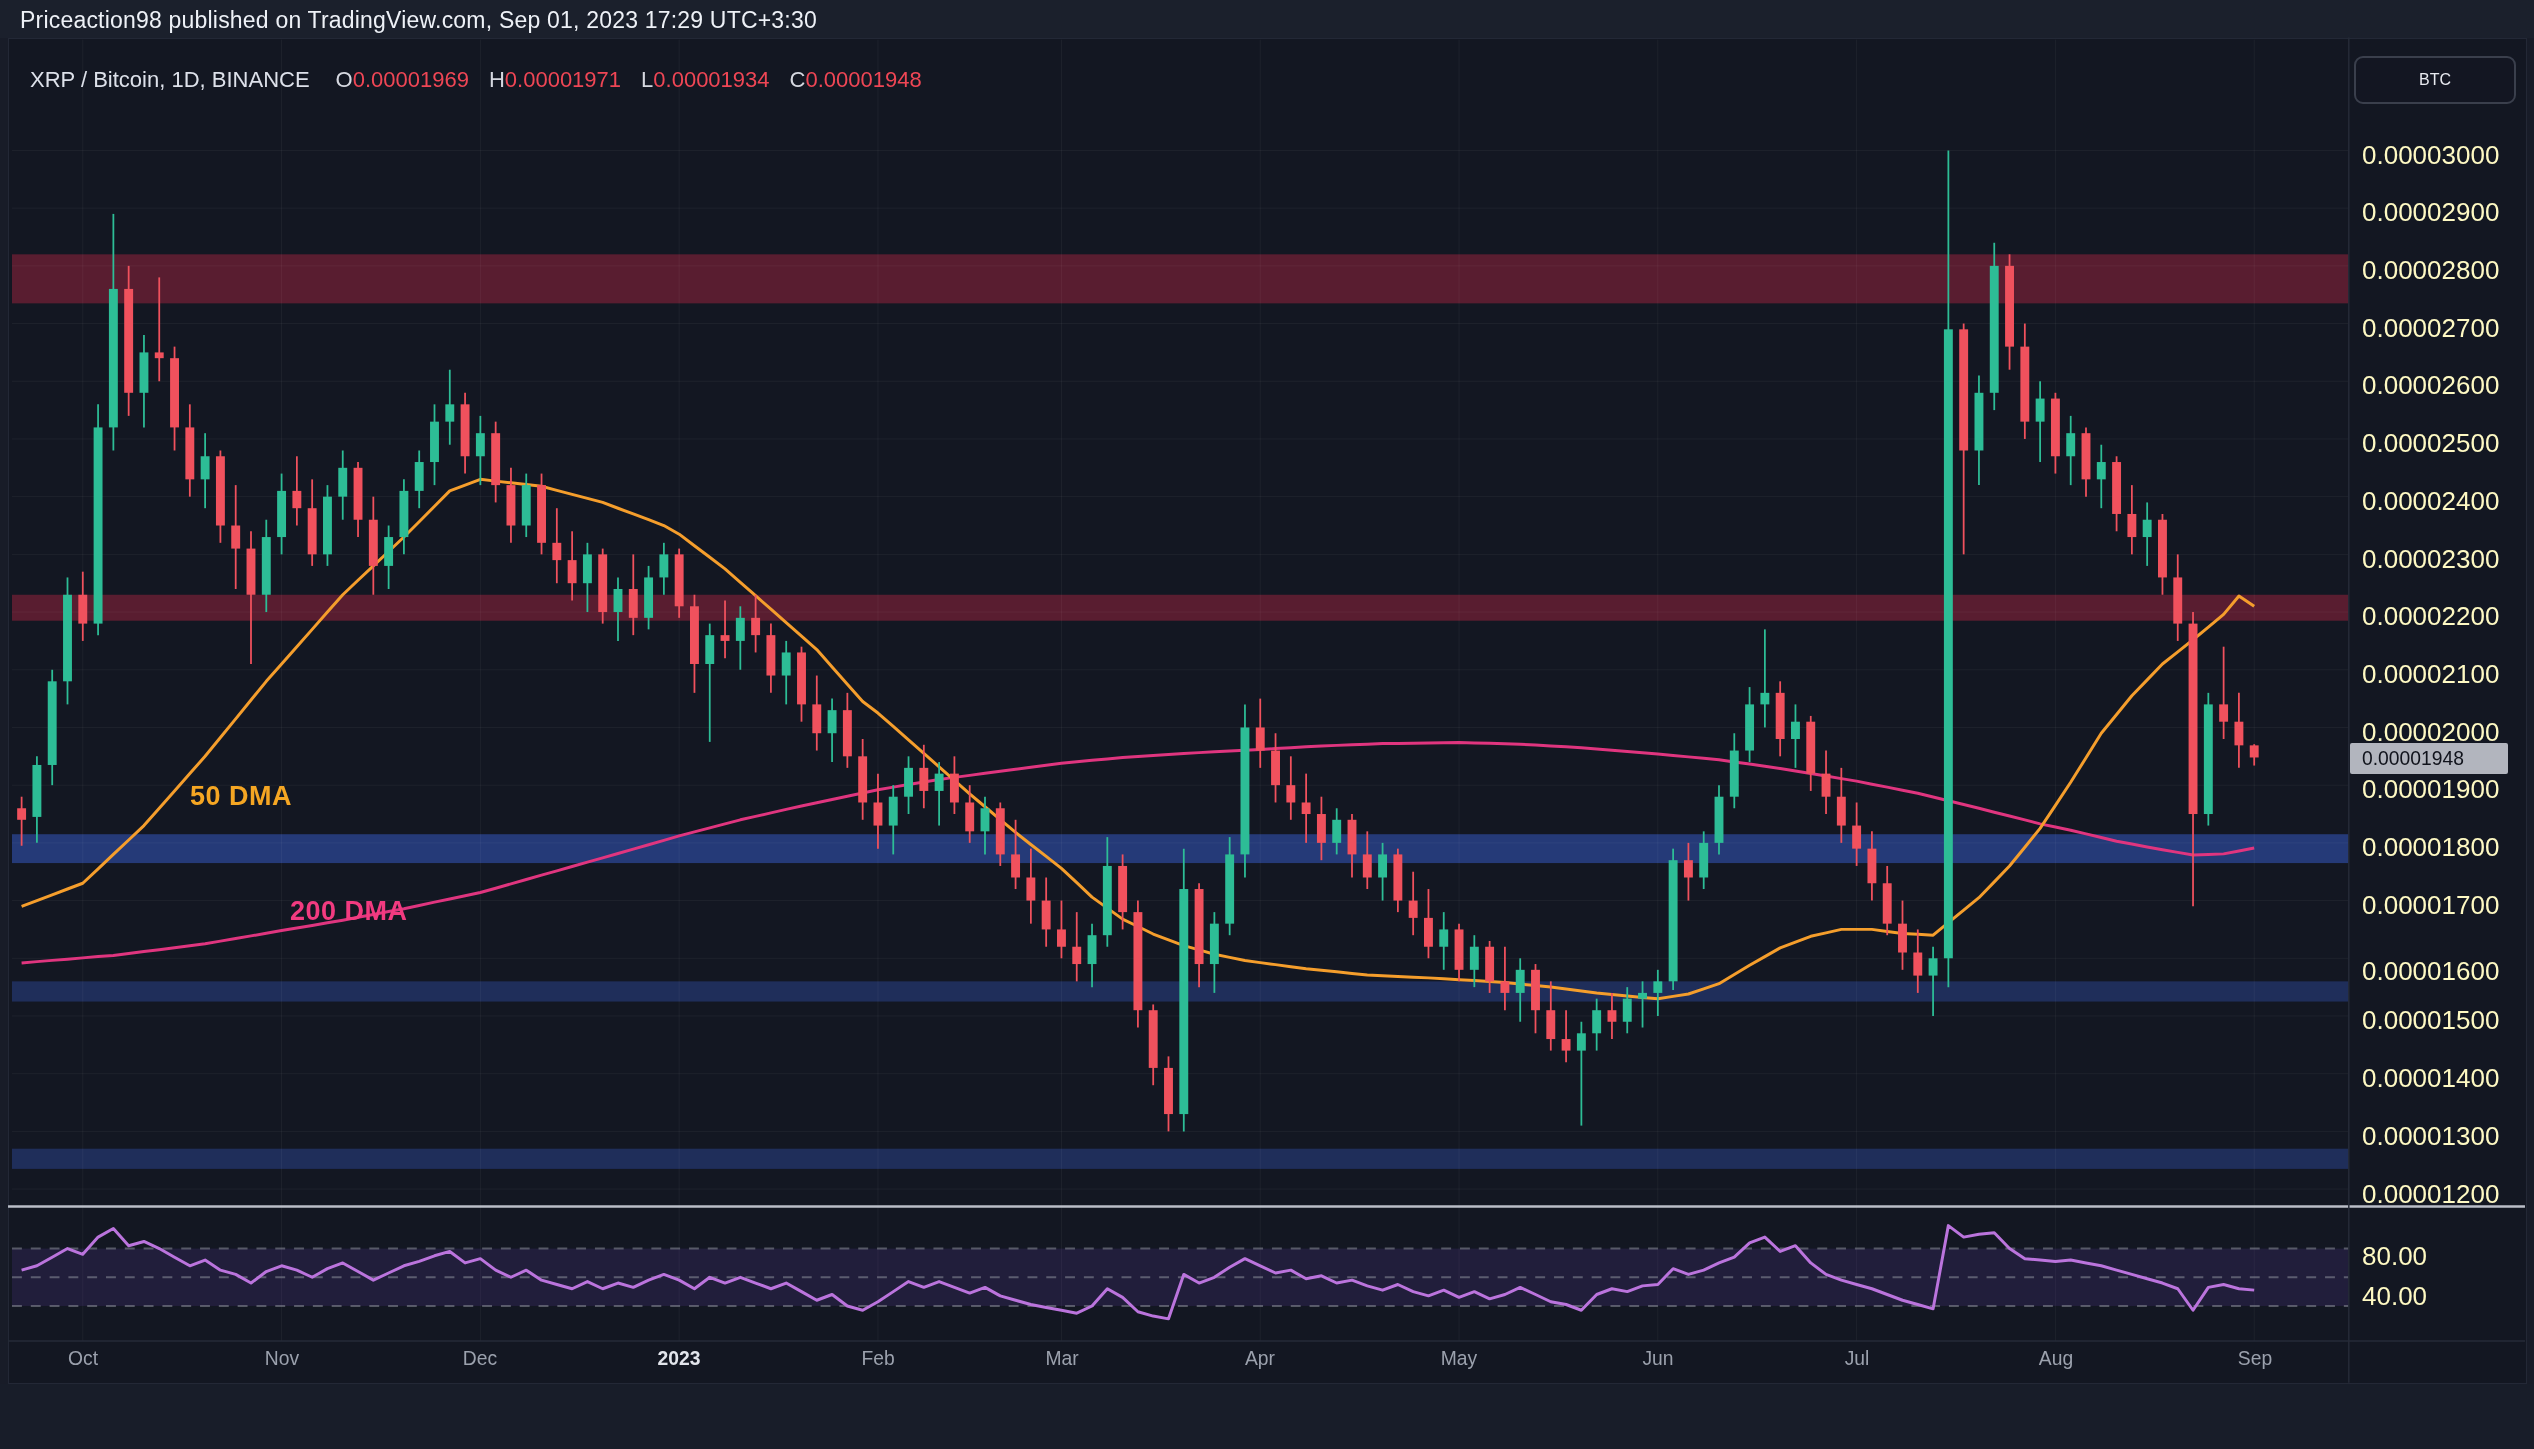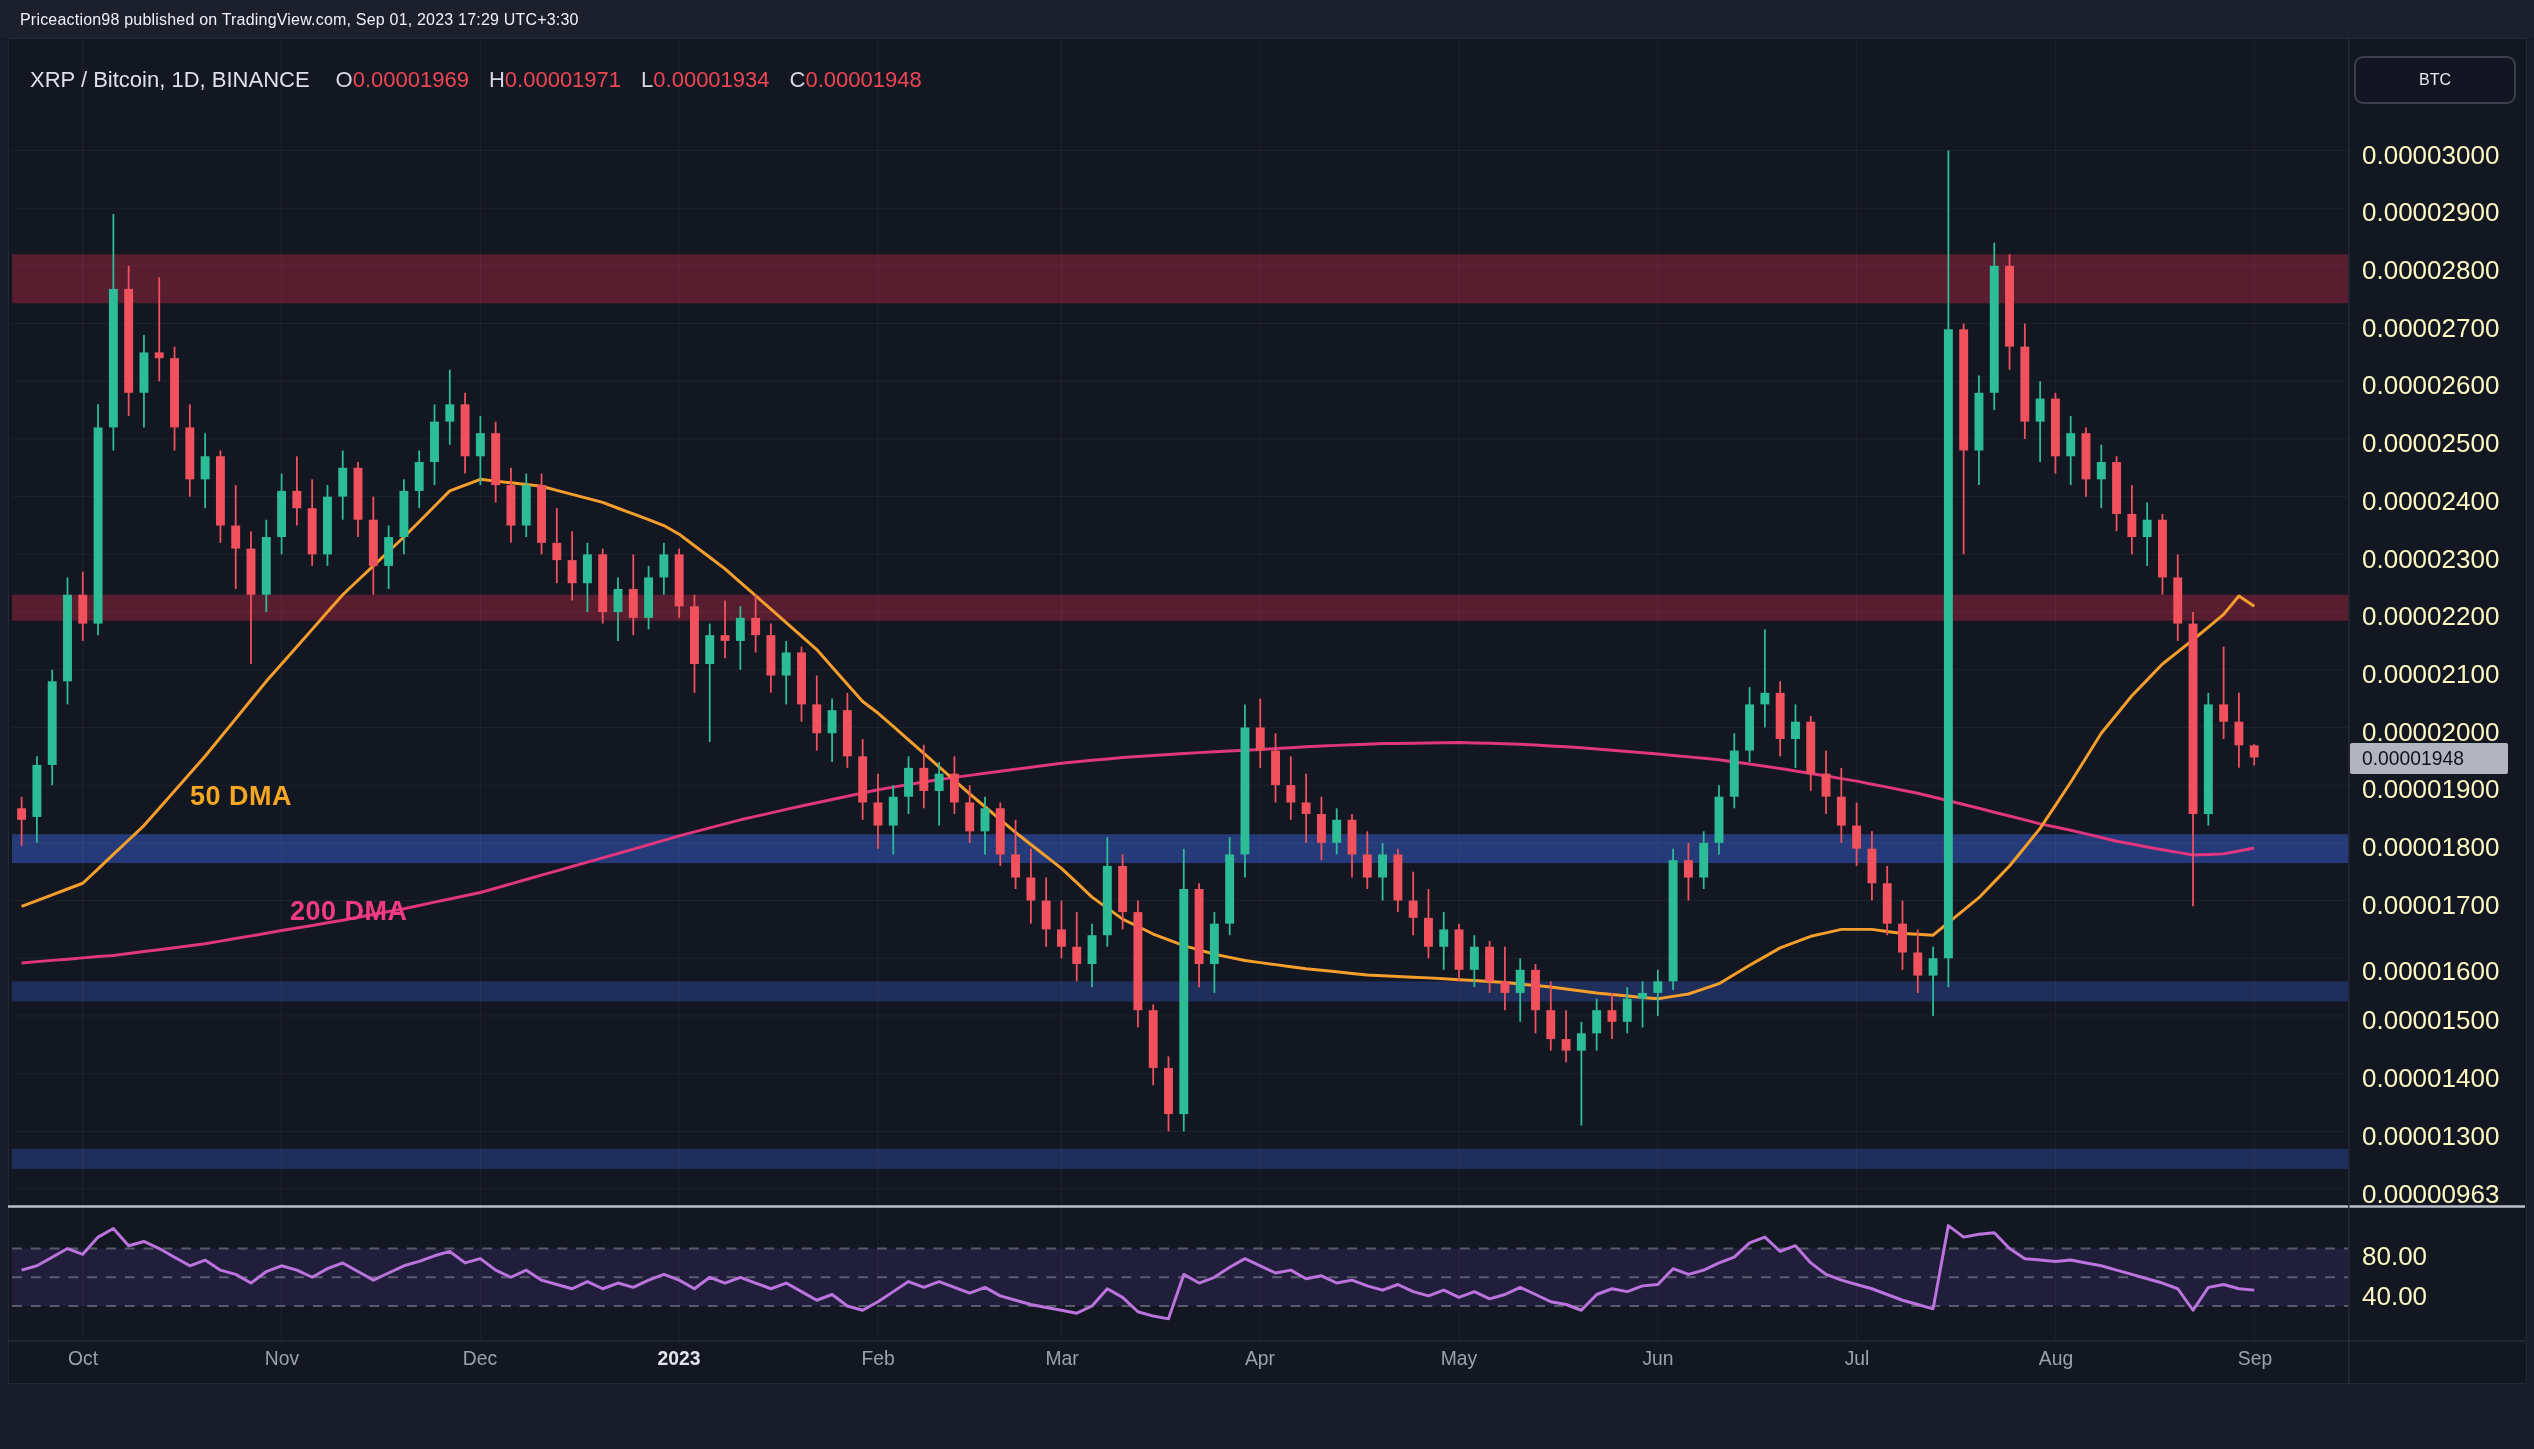--- a/index.html
+++ b/index.html
@@ -2,21 +2,21 @@
 <html><head>
 <meta charset="utf-8">
 <style>
   html,body{margin:0;padding:0;background:#181c28;}
   body{width:2534px;height:1449px;position:relative;overflow:hidden;
        font-family:"Liberation Sans","DejaVu Sans",sans-serif;
        -webkit-font-smoothing:antialiased;}
   .abs{position:absolute;}
   
   #topbar{left:0;top:0;width:2534px;height:38px;background:#1b202c;}
-  #publish-text{left:20px;top:0;height:38px;line-height:40px;font-size:16px;
+  #publish-text{left:20px;top:0;height:38px;line-height:40px;font-size:23px;
       font-weight:500;color:#eef1f7;letter-spacing:0.2px;}
   
   #panel{left:8px;top:38px;width:2519px;height:1346px;background:#131722;
       border:1px solid #232836;box-sizing:border-box;}
   #chart-svg{left:0;top:0;width:2534px;height:1449px;pointer-events:none;}
   
   #title-row{left:30px;top:63px;height:34px;display:flex;align-items:center;
       font-size:22px;color:#d5d8e0;white-space:nowrap;}
   #title-row .sym{font-weight:500;color:#dde1ea;margin-right:26px;}
   #title-row .ohlc-item{margin-right:20px;}
@@ -417,21 +417,21 @@
     <div class="pr-label" style="top: 601px;">0.00002200</div>
     <div class="pr-label" style="top: 659px;">0.00002100</div>
     <div class="pr-label" style="top: 717px;">0.00002000</div>
     <div class="pr-label" style="top: 774px;">0.00001900</div>
     <div class="pr-label" style="top: 832px;">0.00001800</div>
     <div class="pr-label" style="top: 890px;">0.00001700</div>
     <div class="pr-label" style="top: 948px; margin-top: 8px;">0.00001600</div>
     <div class="pr-label" style="top: 1005px;">0.00001500</div>
     <div class="pr-label" style="top: 1063px;">0.00001400</div>
     <div class="pr-label" style="top: 1121px;">0.00001300</div>
-    <div class="pr-label" style="top: 1179px;">0.00000963</div>
+    <div class="pr-label" style="top: 1179px;">0.00001200</div>
   </div>
 
 <div class="abs" id="last-price-tag">0.00001948</div>
 
 <div id="rsi-labels">
     <div class="pr-label" style="top: 1241px;">80.00</div>
     <div class="pr-label" style="top: 1281px;">40.00</div>
   </div>
 
 <div id="month-labels">

